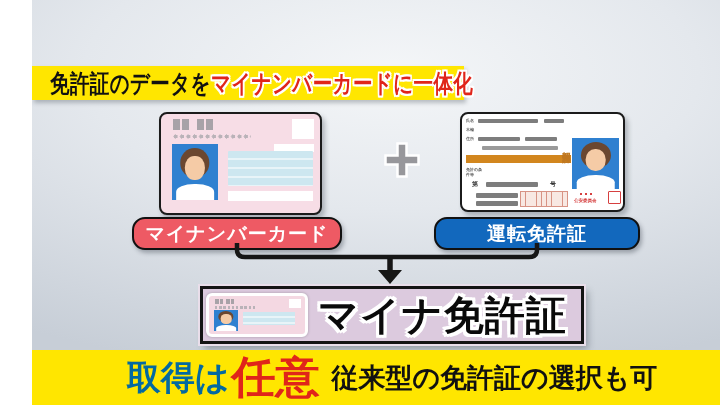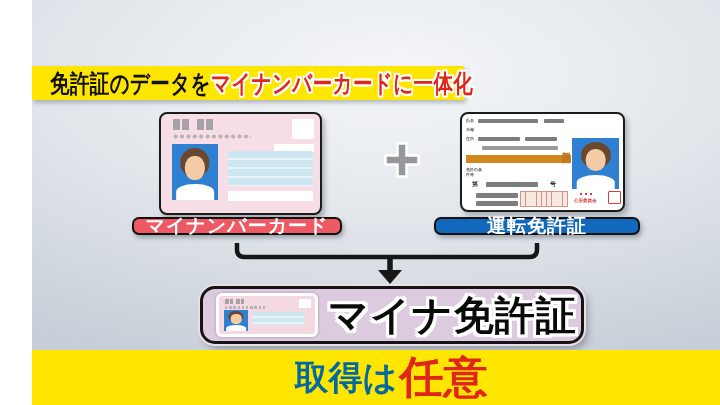--- a/index.html
+++ b/index.html
@@ -82,38 +82,38 @@
   .lic-photo { position:absolute; left:110px; top:24px; width:47px; height:51px; background:#2f80d0; }
   .lic-dots { position:absolute; left:117px; top:78px; width:16px; height:4px;
     background-image: radial-gradient(circle 1.5px at 2px 2px, #d64040 95%, transparent);
     background-size:5px 4px; background-repeat:repeat-x; }
   .lic-authority { position:absolute; left:112px; top:84px; font-size:4.5px; color:#d64040; }
   .lic-stamp { position:absolute; left:146px; top:77px; width:13px; height:13px;
     border:1.5px solid #d64040; border-radius:1px; background:#fff; }
 
   
   .name-label {
-    position:absolute; top:217px; height:18px; border:2px solid #111; border-radius:7px;
+    position:absolute; top:217px; height:33px; border:2px solid #111; border-radius:13px;
     color:#fff; font-size:19px; letter-spacing:1px;
     display:flex; align-items:center; justify-content:center;
     box-shadow:2px 3px 4px rgba(40,50,60,.35);
   }
   .mn-label  { left:100px; width:210px; background: var(--mynumber-label-bg, #ee5a64); }
   .lic-label { left:402px; width:206px; background: var(--license-label-bg, #1268bd); }
 
   
   .bracket-svg { position:absolute; left:0; top:0; width:720px; height:405px; pointer-events:none; }
 
   
   .result-banner {
     position:absolute; left:168px; top:286px; width:384px; height:58px;
     background: var(--result-banner-bg, #dccade);
-    border:3px solid #141414; border-radius:15px;
+    border:3px solid #141414; border-radius:0;
     box-shadow:0 0 0 2px #e9deea, 4px 5px 7px rgba(40,50,60,.35);
-    display:flex; align-items:center; padding-left:13px;
+    display:flex; align-items:center; padding-left:3px;
   }
   .mini-card {
     position:relative; width:102px; height:44px; background:#f4d8e2;
     border:3px solid #fff; border-radius:6px; box-shadow:0 0 3px rgba(0,0,0,.25);
     flex:0 0 auto;
   }
   .mc-block { position:absolute; width:3.5px; height:5px; background:#a8a2a8; top:3px; }
   .mc-dots  { position:absolute; left:6px; top:10px; width:42px; height:2.5px;
     background: repeating-linear-gradient(90deg, #b9b2b8 0 2.5px, transparent 2.5px 4.2px); }
   .mc-rect  { position:absolute; right:4px; top:3px; width:12px; height:9px; background:#fff; }
@@ -227,15 +227,16 @@
         </div>
       </div>
       <div class="mc-stripes"></div>
     </div>
     <div class="result-title">マイナ免許証</div>
   </div>
 
   <div class="bottom-banner">
     <span class="bb-black">取得は</span>
     <span class="bb-red">任意</span>
+    <span class="bb-note">従来型の免許証の選択も可</span>
   </div>
 
 </div>
 
 </body></html>

